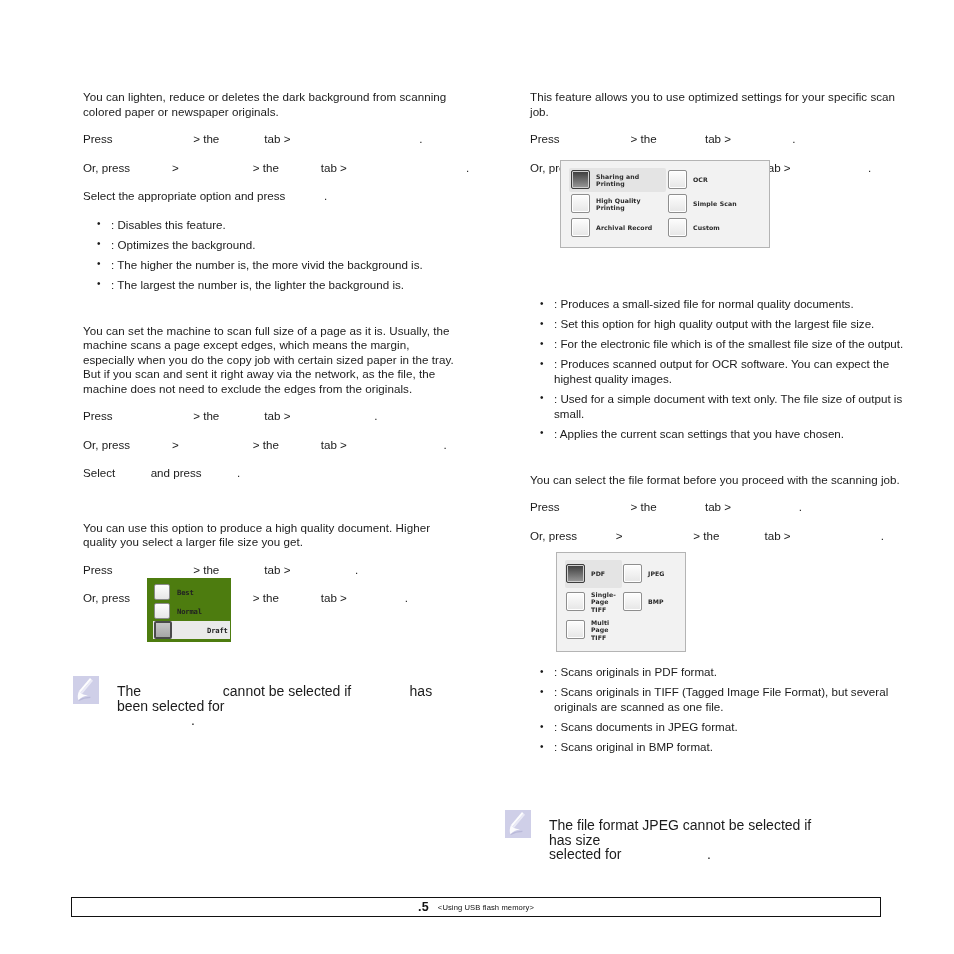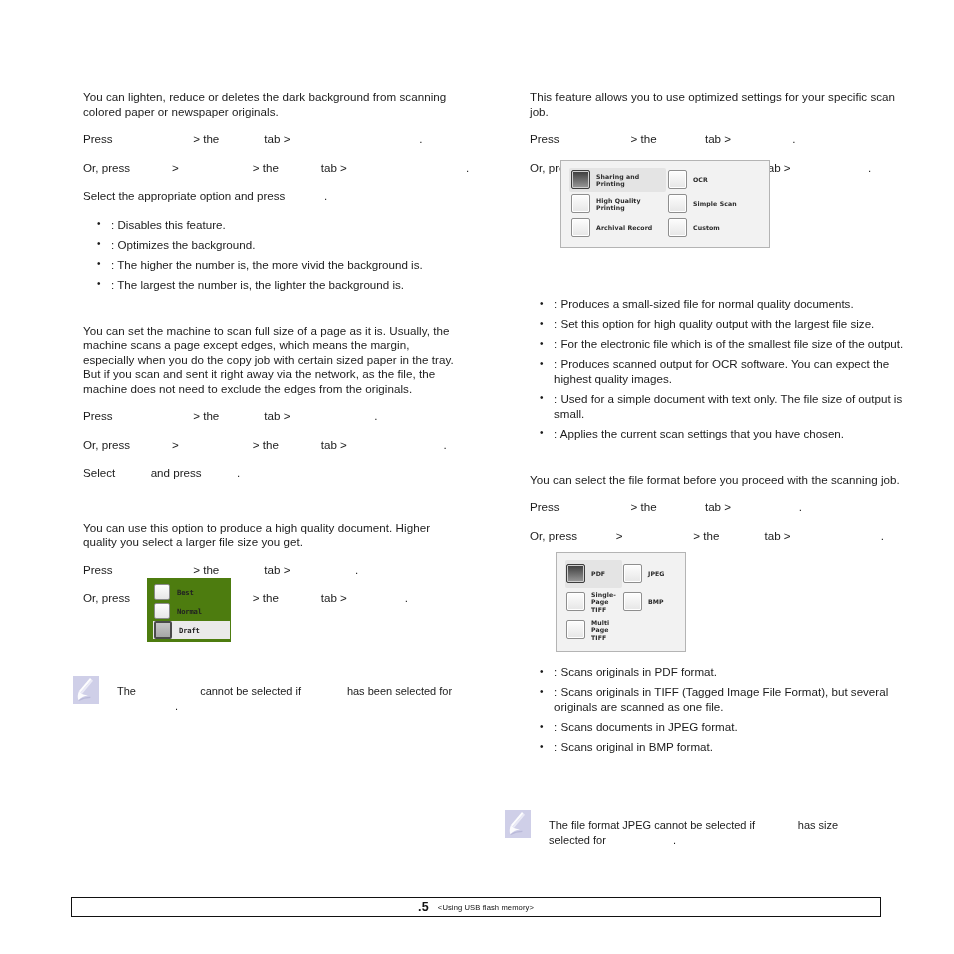--- a/index.html
+++ b/index.html
@@ -156,21 +156,21 @@
   #quality-widget .qlist {
     padding: 4px 0 0 5px;
   }
   #quality-widget .qrow {
     display: flex;
     align-items: center;
     height: 18px;
     margin-bottom: 1px;
     padding-left: 1px;
   }
-  #quality-widget .qrow.active { background: #eaeaea; }
+  #quality-widget .qrow.active { background: #eaeaea; gap: 28px; }
   #quality-widget .qbox {
     width: 14px;
     height: 14px;
     flex: 0 0 14px;
     border: 1px solid #8a8a8a;
     border-radius: 2px;
     background: linear-gradient(180deg, #fdfdfd 0%, #e7e7e7 100%);
     margin-right: 7px;
   }
   #quality-widget .qbox.sel {
@@ -195,21 +195,21 @@
     width: 26px;
     height: 28px;
     flex: 0 0 26px;
     background: #cfcfe8;
     position: relative;
     overflow: hidden;
     margin-right: 18px;
   }
   .note-icon svg { display: block; }
   .note-text {
-    font-size: 11px;
+    font-size: 14px;
     line-height: 14.5px;
     padding-top: 8px;
     white-space: pre-wrap;
   }
   #note-quality { left: 73px; top: 676px; width: 380px; }
   #note-format  { left: 505px; top: 810px; width: 380px; }
 
   
   #footer {
     position: absolute;

